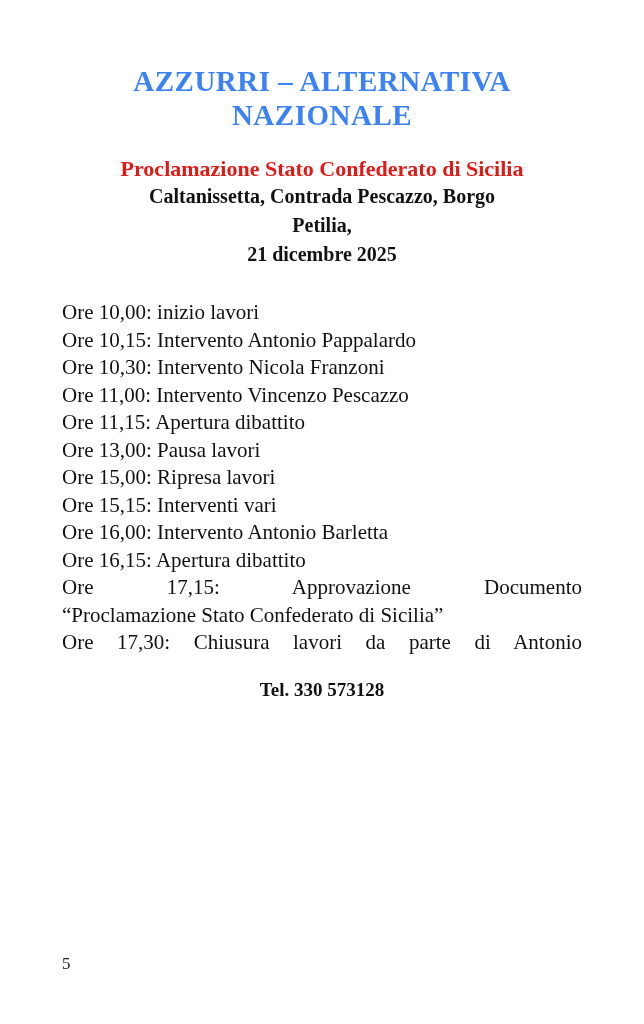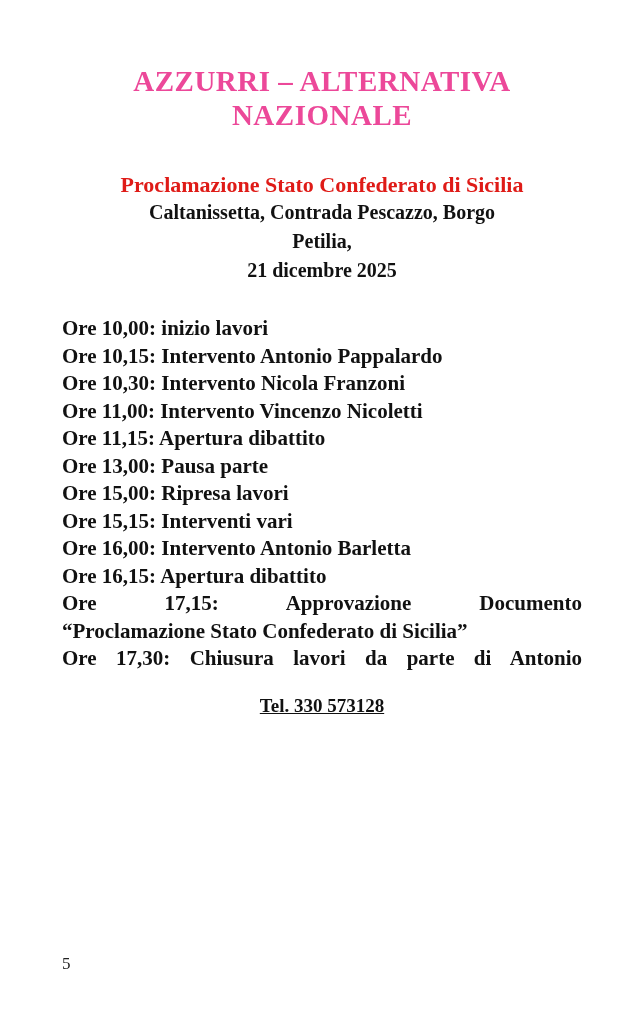--- a/index.html
+++ b/index.html
@@ -13,32 +13,32 @@
     overflow: hidden;
   }
   .page { padding: 64px 62px 0 62px; }
 
   .title {
     margin: 0;
     text-align: center;
     font-size: 29px;
     line-height: 34px;
     font-weight: bold;
-    color: #ec4899;
+    color: #3b82f6;
     letter-spacing: 0.5px;
   }
 
   .logo-wrap {
     margin-top: 34px;
     text-align: center;
     line-height: 0;
   }
 
   .headline {
-    margin-top: 39px;
+    margin-top: 23px;
     text-align: center;
     font-size: 22px;
     line-height: 27px;
     font-weight: bold;
     color: #df1b17;
   }
   .venue {
     text-align: center;
     font-size: 20px;
     line-height: 26px;
@@ -48,35 +48,34 @@
     text-align: center;
     font-size: 20px;
     line-height: 29px;
     font-weight: bold;
   }
 
   .schedule {
     margin-top: 30px;
     font-size: 21px;
     line-height: 27.5px;
-    font-weight: bold;
+    font-weight: normal;
   }
   .sched-line { text-align: left; }
   .sched-line.just {
     text-align: justify;
     text-align-last: justify;
   }
 
   .phone {
     margin-top: 20px;
     text-align: center;
     font-size: 19px;
     line-height: 26px;
     font-weight: bold;
-    text-decoration: underline;
   }
 
   .page-number {
     position: absolute;
     left: 62px;
     top: 954px;
     font-size: 17px;
     font-weight: normal;
     color: #222;
   }
@@ -102,23 +101,23 @@
   <div class="address-block">
     <div>Caltanissetta, Contrada Pescazzo, Borgo</div>
     <div>Petilia,</div>
     <div>21 dicembre 2025</div>
   </div>
 
   <div class="schedule" id="schedule-list">
       <div class="sched-line">Ore 10,00: inizio lavori</div>
       <div class="sched-line">Ore 10,15: Intervento Antonio Pappalardo</div>
       <div class="sched-line">Ore 10,30: Intervento Nicola Franzoni</div>
-      <div class="sched-line">Ore 11,00: Intervento Vincenzo Nicoletti</div>
+      <div class="sched-line">Ore 11,00: Intervento Vincenzo Pescazzo</div>
       <div class="sched-line">Ore 11,15: Apertura dibattito</div>
-      <div class="sched-line">Ore 13,00: Pausa parte</div>
+      <div class="sched-line">Ore 13,00: Pausa lavori</div>
       <div class="sched-line">Ore 15,00: Ripresa lavori</div>
       <div class="sched-line">Ore 15,15: Interventi vari</div>
       <div class="sched-line">Ore 16,00: Intervento Antonio Barletta</div>
       <div class="sched-line">Ore 16,15: Apertura dibattito</div>
       <div class="sched-line just">Ore 17,15: Approvazione Documento</div>
       <div class="sched-line">“Proclamazione Stato Confederato di Sicilia”</div>
       <div class="sched-line just">Ore 17,30: Chiusura lavori da parte di Antonio</div>
     </div>
 
   <div class="phone">Tel. 330 573128</div>

